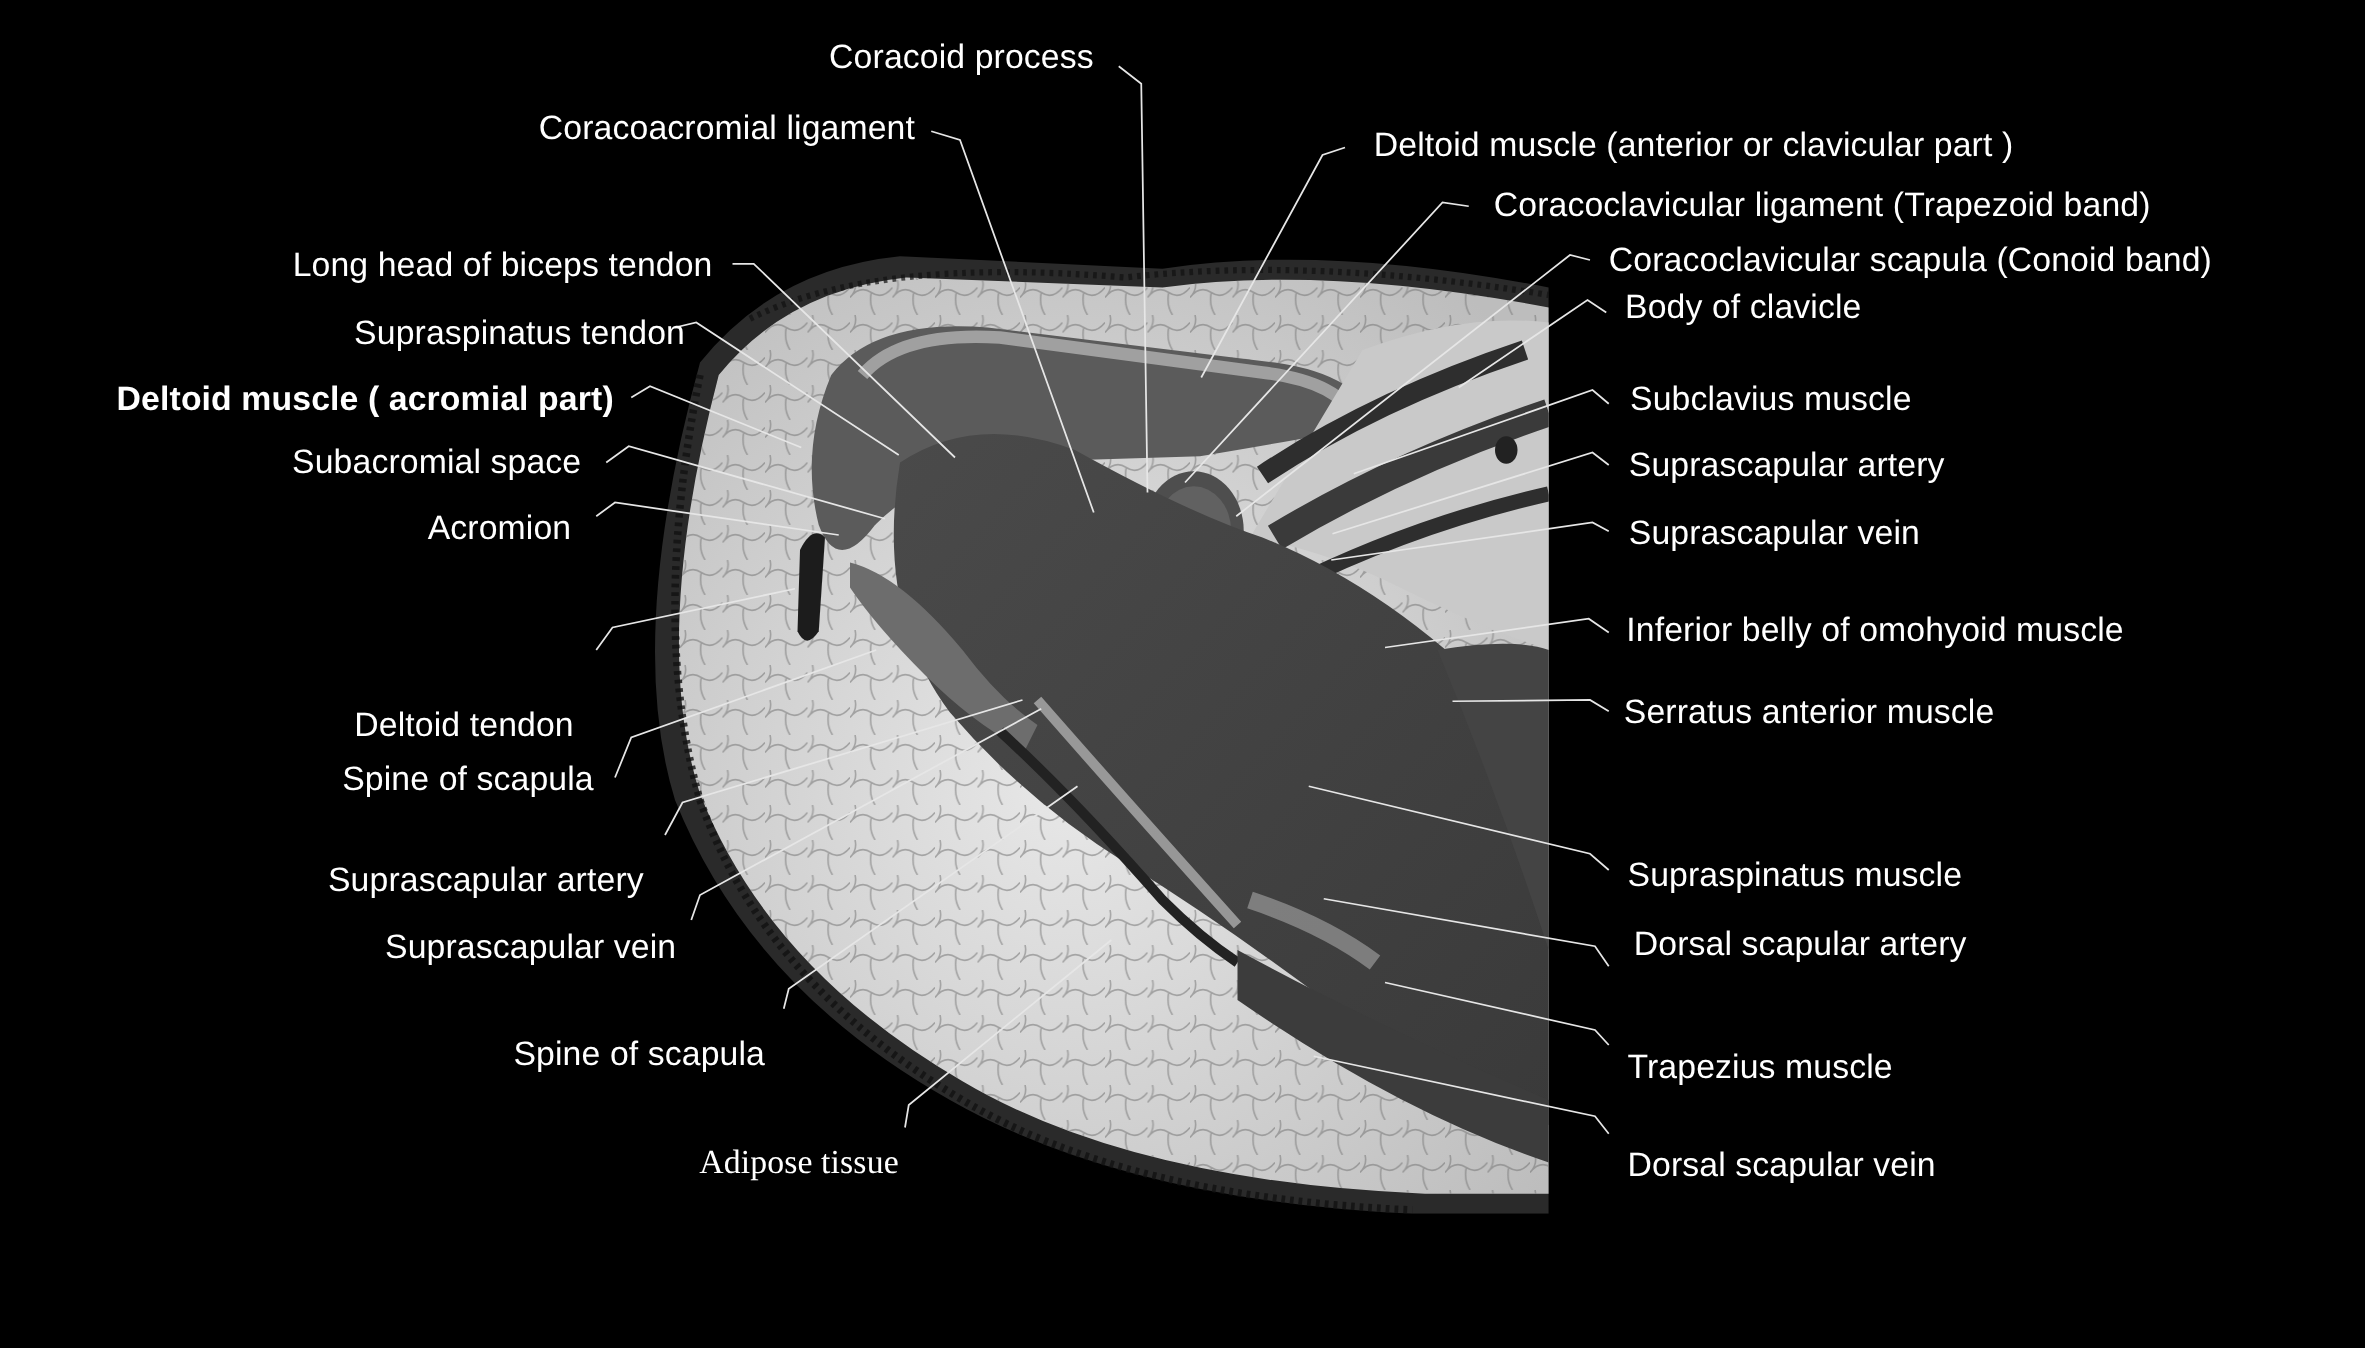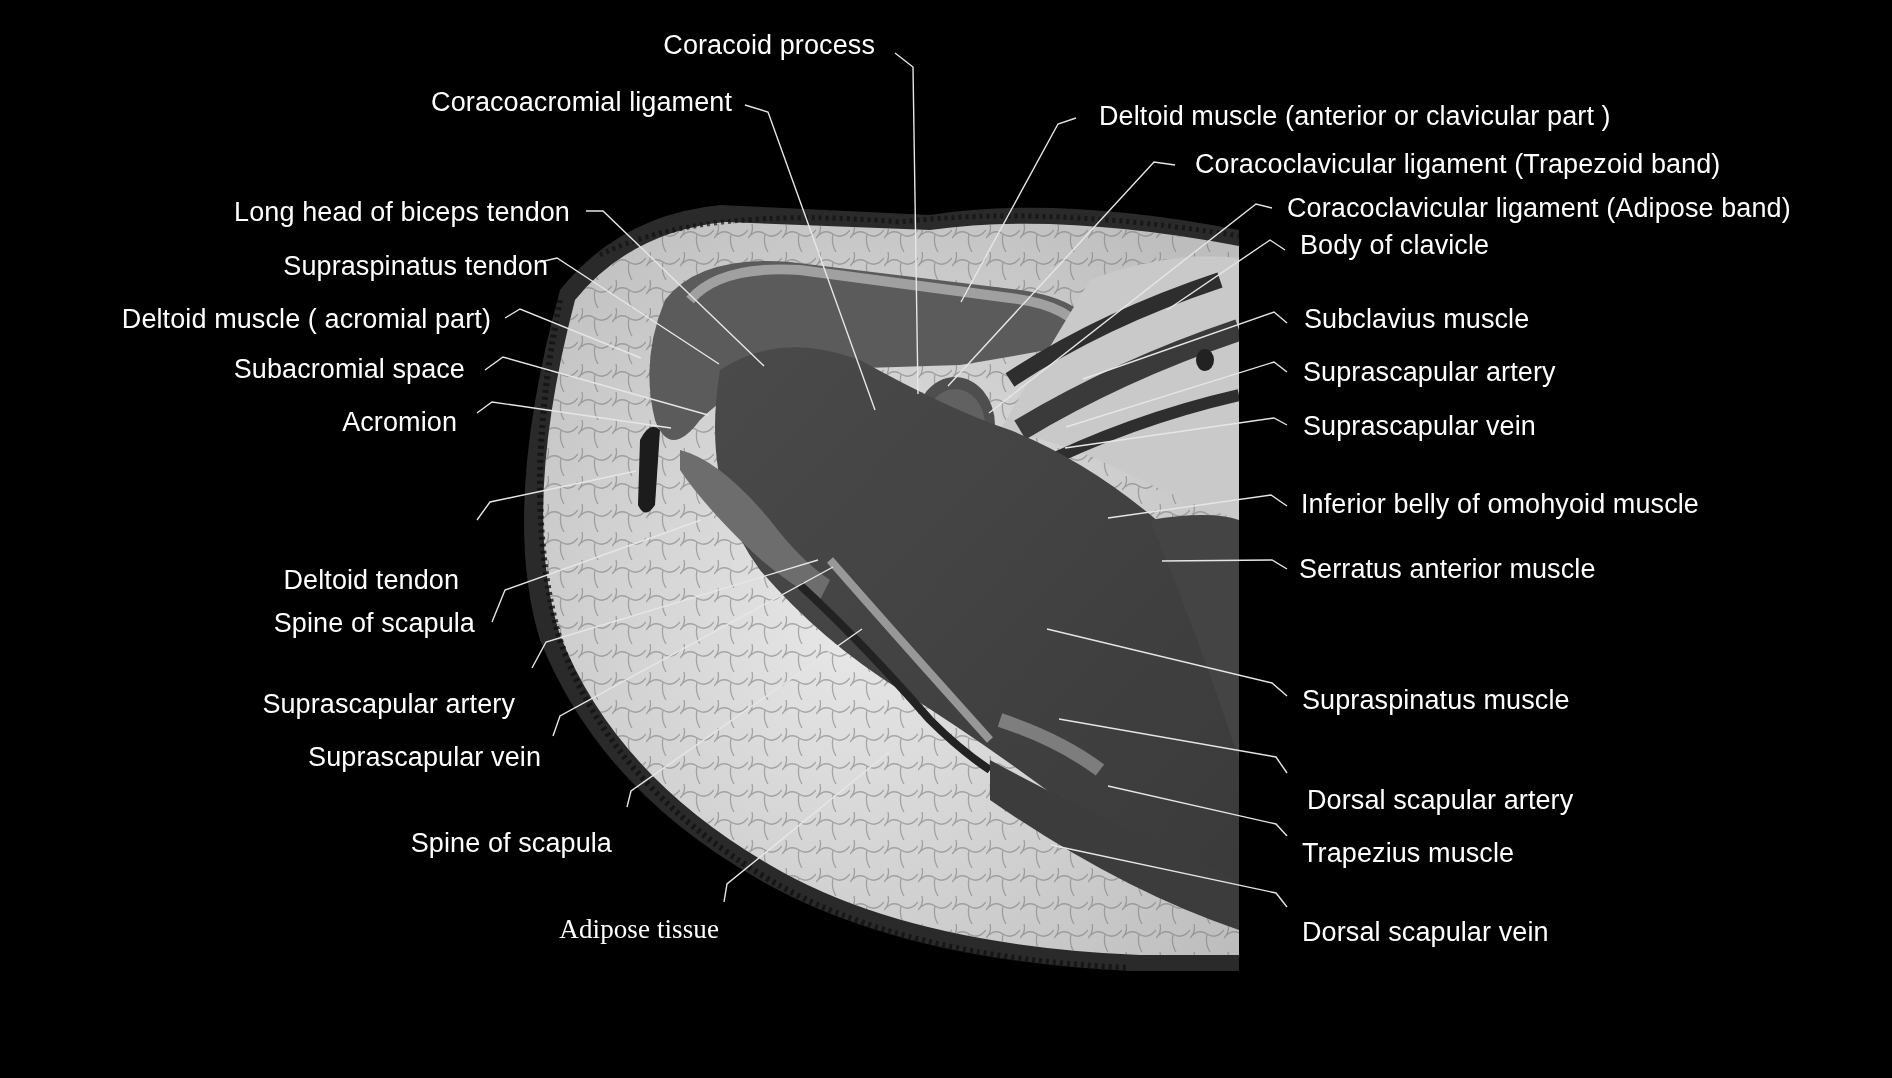--- a/index.html
+++ b/index.html
@@ -99,36 +99,36 @@
         <polyline points="1287,836 1276,824 1108,786"></polyline>
         <polyline points="1287,907 1276,893 1051,845"></polyline>
       </g>
   </svg>
 
   <div id="labels">
       <div class="label l" style="left: 875px; top: 29px;">Coracoid process</div>
       <div class="label l" style="left: 732px; top: 86px;">Coracoacromial ligament</div>
       <div class="label l" style="left: 570px; top: 196px;">Long head of biceps tendon</div>
       <div class="label l" style="left: 548px; top: 250px;">Supraspinatus tendon</div>
-      <div class="label l" style="left: 491px; top: 303px;">Deltoid muscle ( acromial part)</div>
+      <div class="label l" style="left: 491px; top: 303px; font-weight: bold;">Deltoid muscle ( acromial part)</div>
       <div class="label l" style="left: 465px; top: 353px;">Subacromial space</div>
       <div class="label l" style="left: 457px; top: 406px;">Acromion</div>
       <div class="label l" style="left: 459px; top: 520px; margin-top: 44px;">Deltoid tendon</div>
       <div class="label l" style="left: 475px; top: 607px;">Spine of scapula</div>
       <div class="label l" style="left: 515px; top: 688px;">Suprascapular artery</div>
       <div class="label l" style="left: 541px; top: 741px;">Suprascapular vein</div>
       <div class="label l" style="left: 612px; top: 827px;">Spine of scapula</div>
       <div class="label l" style="left: 719px; top: 913px; font-family: Liberation Serif, serif;">Adipose tissue</div>
       <div class="label r" style="left: 1099px; top: 100px;">Deltoid muscle (anterior or clavicular part )</div>
       <div class="label r" style="left: 1195px; top: 148px;">Coracoclavicular ligament (Trapezoid band)</div>
-      <div class="label r" style="left: 1287px; top: 192px;">Coracoclavicular ligament (Adipose band)</div>
+      <div class="label r" style="left: 1287px; top: 192px;">Coracoclavicular scapula (Conoid band)</div>
       <div class="label r" style="left: 1300px; top: 229px;">Body of clavicle</div>
       <div class="label r" style="left: 1304px; top: 303px;">Subclavius muscle</div>
       <div class="label r" style="left: 1303px; top: 356px;">Suprascapular artery</div>
       <div class="label r" style="left: 1303px; top: 410px;">Suprascapular vein</div>
       <div class="label r" style="left: 1301px; top: 488px;">Inferior belly of omohyoid muscle</div>
       <div class="label r" style="left: 1299px; top: 553px;">Serratus anterior muscle</div>
       <div class="label r" style="left: 1302px; top: 684px;">Supraspinatus muscle</div>
-      <div class="label r" style="left: 1307px; top: 784px;">Dorsal scapular artery</div>
+      <div class="label r" style="left: 1307px; top: 739px;">Dorsal scapular artery</div>
       <div class="label r" style="left: 1302px; top: 837px;">Trapezius muscle</div>
       <div class="label r" style="left: 1302px; top: 916px;">Dorsal scapular vein</div>
     </div>
 </div>
 
 </body></html>

